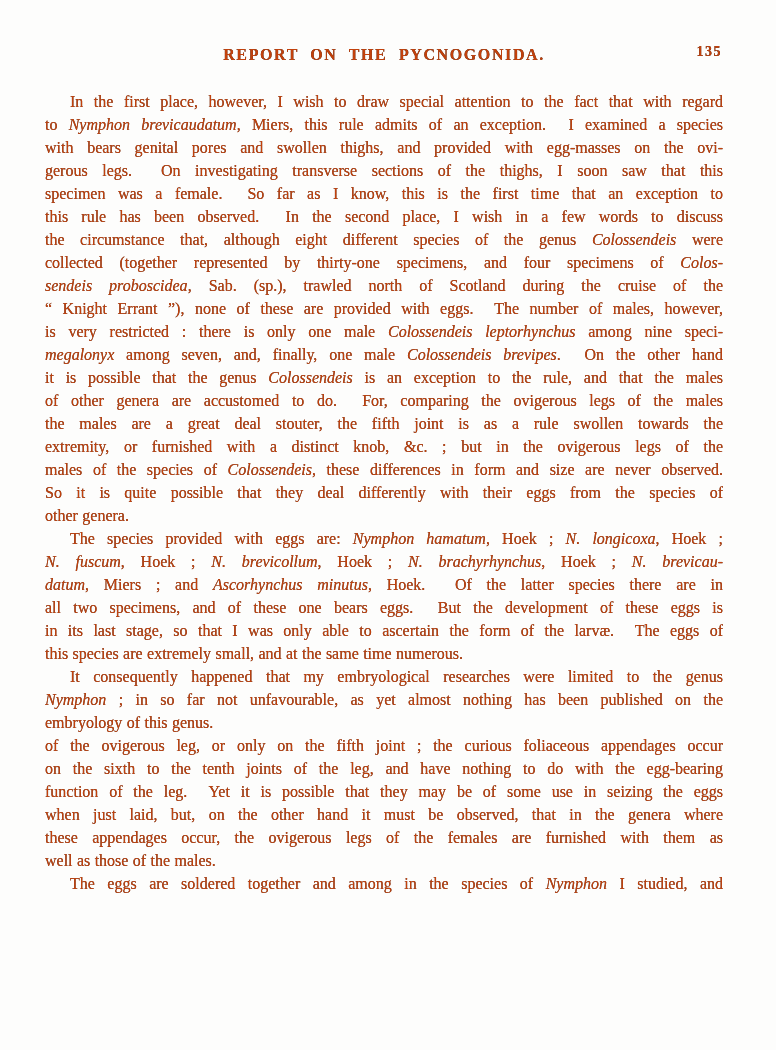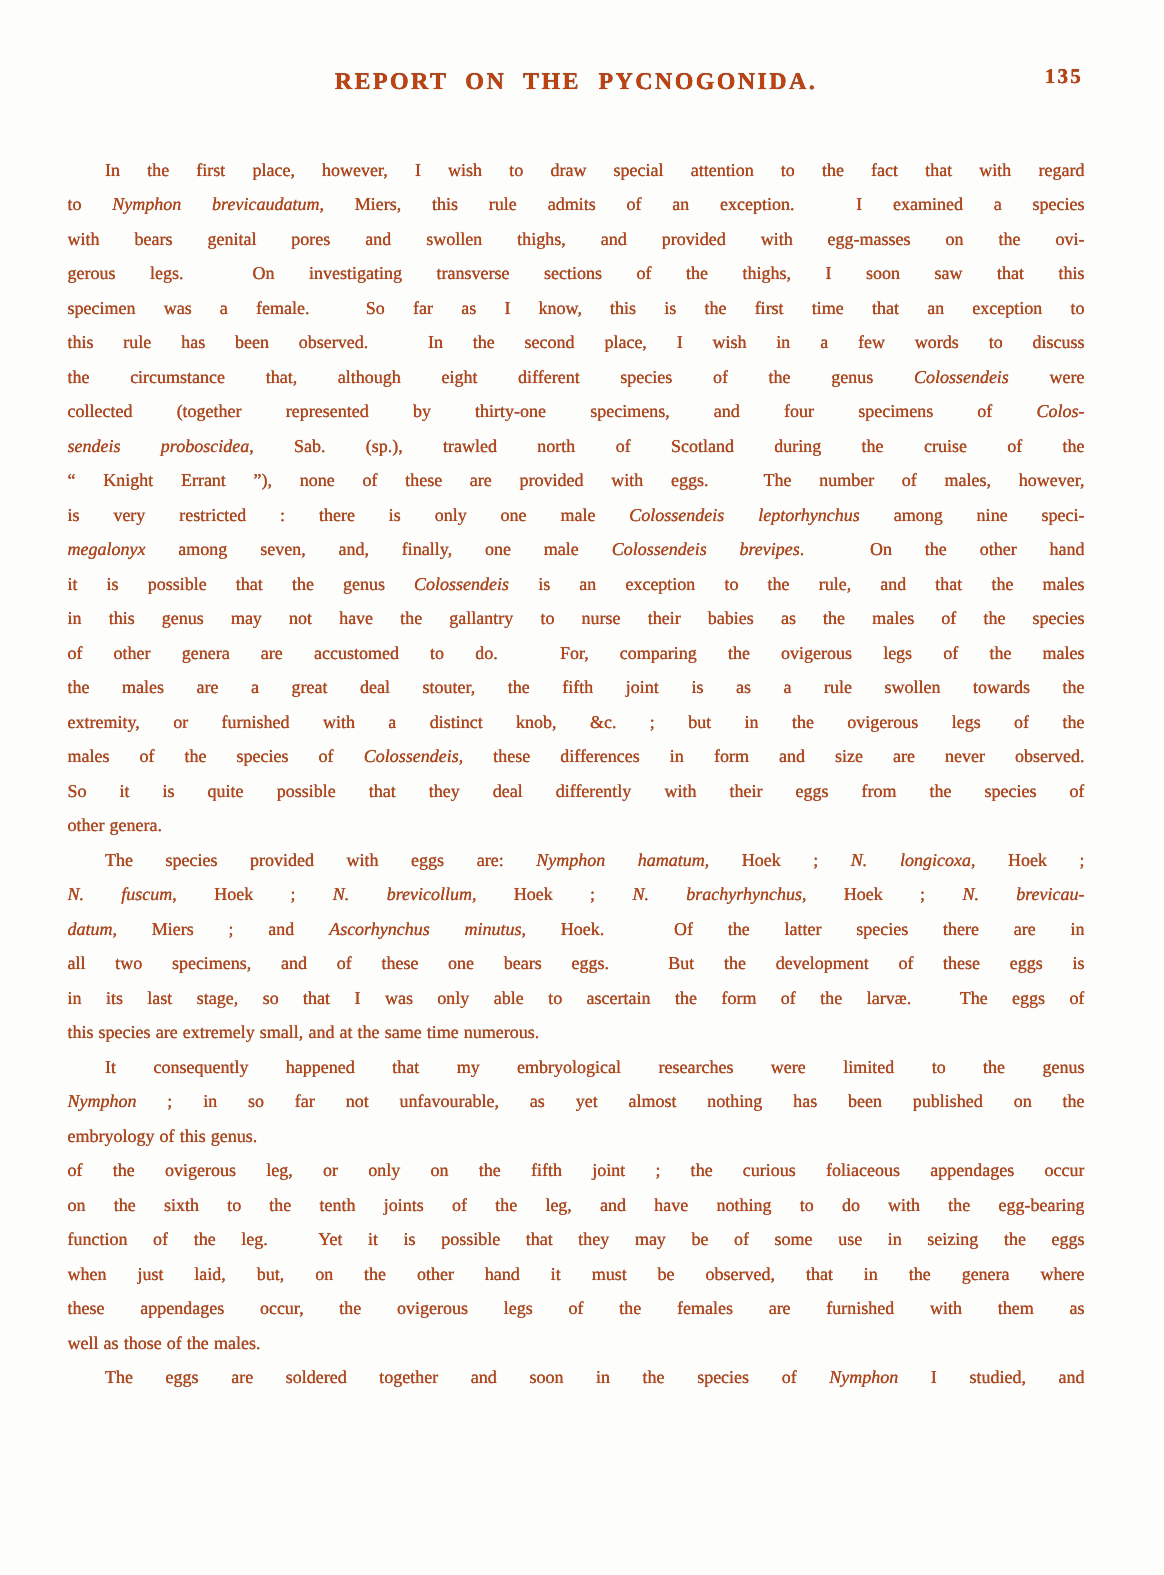--- a/index.html
+++ b/index.html
@@ -39,24 +39,24 @@
     position: absolute;
     right: 1px;
     top: 0;
     font-size: 14px;
     font-weight: bold;
     letter-spacing: 1.5px;
     text-shadow: 0 0 0.5px #1b1b1b;
   }
   .body-text {
     position: absolute;
-    top: 102px;
+    top: 90px;
     left: 45px;
     width: 678px;
-    font-size: 12px;
+    font-size: 16px;
     line-height: 23px;
     text-shadow: 0 0 0.45px rgba(20,20,20,0.8);
   }
   .paragraph { margin: 0; padding: 0; }
   .line {
     height: 23px;
     overflow: hidden;
     text-align: justify;
     text-align-last: justify;
     word-spacing: 0.4px;
@@ -81,21 +81,20 @@
         <div class="line"><span class="">gerous legs.&nbsp; On investigating transverse sections of the thighs, I soon saw that this</span></div>
         <div class="line"><span class="">specimen was a female.&nbsp; So far as I know, this is the first time that an exception to</span></div>
         <div class="line"><span class="">this rule has been observed.&nbsp; In the second place, I wish in a few words to discuss</span></div>
         <div class="line"><span class="">the circumstance that, although eight different species of the genus </span><span class="ital">Colossendeis</span><span class=""> were</span></div>
         <div class="line"><span class="">collected (together represented by thirty-one specimens, and four specimens of </span><span class="ital">Colos-</span></div>
         <div class="line"><span class="ital">sendeis proboscidea</span><span class="">, Sab. (sp.), trawled north of Scotland during the cruise of the</span></div>
         <div class="line"><span class="">“ Knight Errant ”), none of these are provided with eggs.&nbsp; The number of males, however,</span></div>
         <div class="line"><span class="">is very restricted : there is only one male </span><span class="ital">Colossendeis leptorhynchus</span><span class=""> among nine speci-</span></div>
         <div class="line"><span class="ital">megalonyx</span><span class=""> among seven, and, finally, one male </span><span class="ital">Colossendeis brevipes</span><span class="">.&nbsp; On the other hand</span></div>
         <div class="line"><span class="">it is possible that the genus </span><span class="ital">Colossendeis</span><span class=""> is an exception to the rule, and that the males</span></div>
-        <div class="line"><span class="">in this genus may not have the gallantry to nurse their babies as the males of the species</span></div>
         <div class="line"><span class="">of other genera are accustomed to do.&nbsp; For, comparing the ovigerous legs of the males</span></div>
         <div class="line"><span class="">the males are a great deal stouter, the fifth joint is as a rule swollen towards the</span></div>
         <div class="line"><span class="">extremity, or furnished with a distinct knob, &amp;c. ; but in the ovigerous legs of the</span></div>
         <div class="line"><span class="">males of the species of </span><span class="ital">Colossendeis</span><span class="">, these differences in form and size are never observed.</span></div>
         <div class="line"><span class="">So it is quite possible that they deal differently with their eggs from the species of</span></div>
         <div class="line para-end"><span class="">other genera.</span></div>
       </div>
       <div class="paragraph">
         <div class="line indent"><span class="">The species provided with eggs are: </span><span class="ital">Nymphon hamatum</span><span class="">, Hoek ; </span><span class="ital">N. longicoxa</span><span class="">, Hoek ;</span></div>
         <div class="line"><span class="ital">N. fuscum</span><span class="">, Hoek ; </span><span class="ital">N. brevicollum</span><span class="">, Hoek ; </span><span class="ital">N. brachyrhynchus</span><span class="">, Hoek ; </span><span class="ital">N. brevicau-</span></div>
@@ -111,16 +110,16 @@
       </div>
       <div class="paragraph">
         <div class="line"><span class="">of the ovigerous leg, or only on the fifth joint ; the curious foliaceous appendages occur</span></div>
         <div class="line"><span class="">on the sixth to the tenth joints of the leg, and have nothing to do with the egg-bearing</span></div>
         <div class="line"><span class="">function of the leg.&nbsp; Yet it is possible that they may be of some use in seizing the eggs</span></div>
         <div class="line"><span class="">when just laid, but, on the other hand it must be observed, that in the genera where</span></div>
         <div class="line"><span class="">these appendages occur, the ovigerous legs of the females are furnished with them as</span></div>
         <div class="line para-end"><span class="">well as those of the males.</span></div>
       </div>
       <div class="paragraph">
-        <div class="line indent"><span class="">The eggs are soldered together and soon in the species of </span><span class="ital">Nymphon</span><span class=""> I studied, and</span></div>
+        <div class="line indent"><span class="">The eggs are soldered together and among in the species of </span><span class="ital">Nymphon</span><span class=""> I studied, and</span></div>
       </div>
     </div>
 </div>
 
 </body></html>

